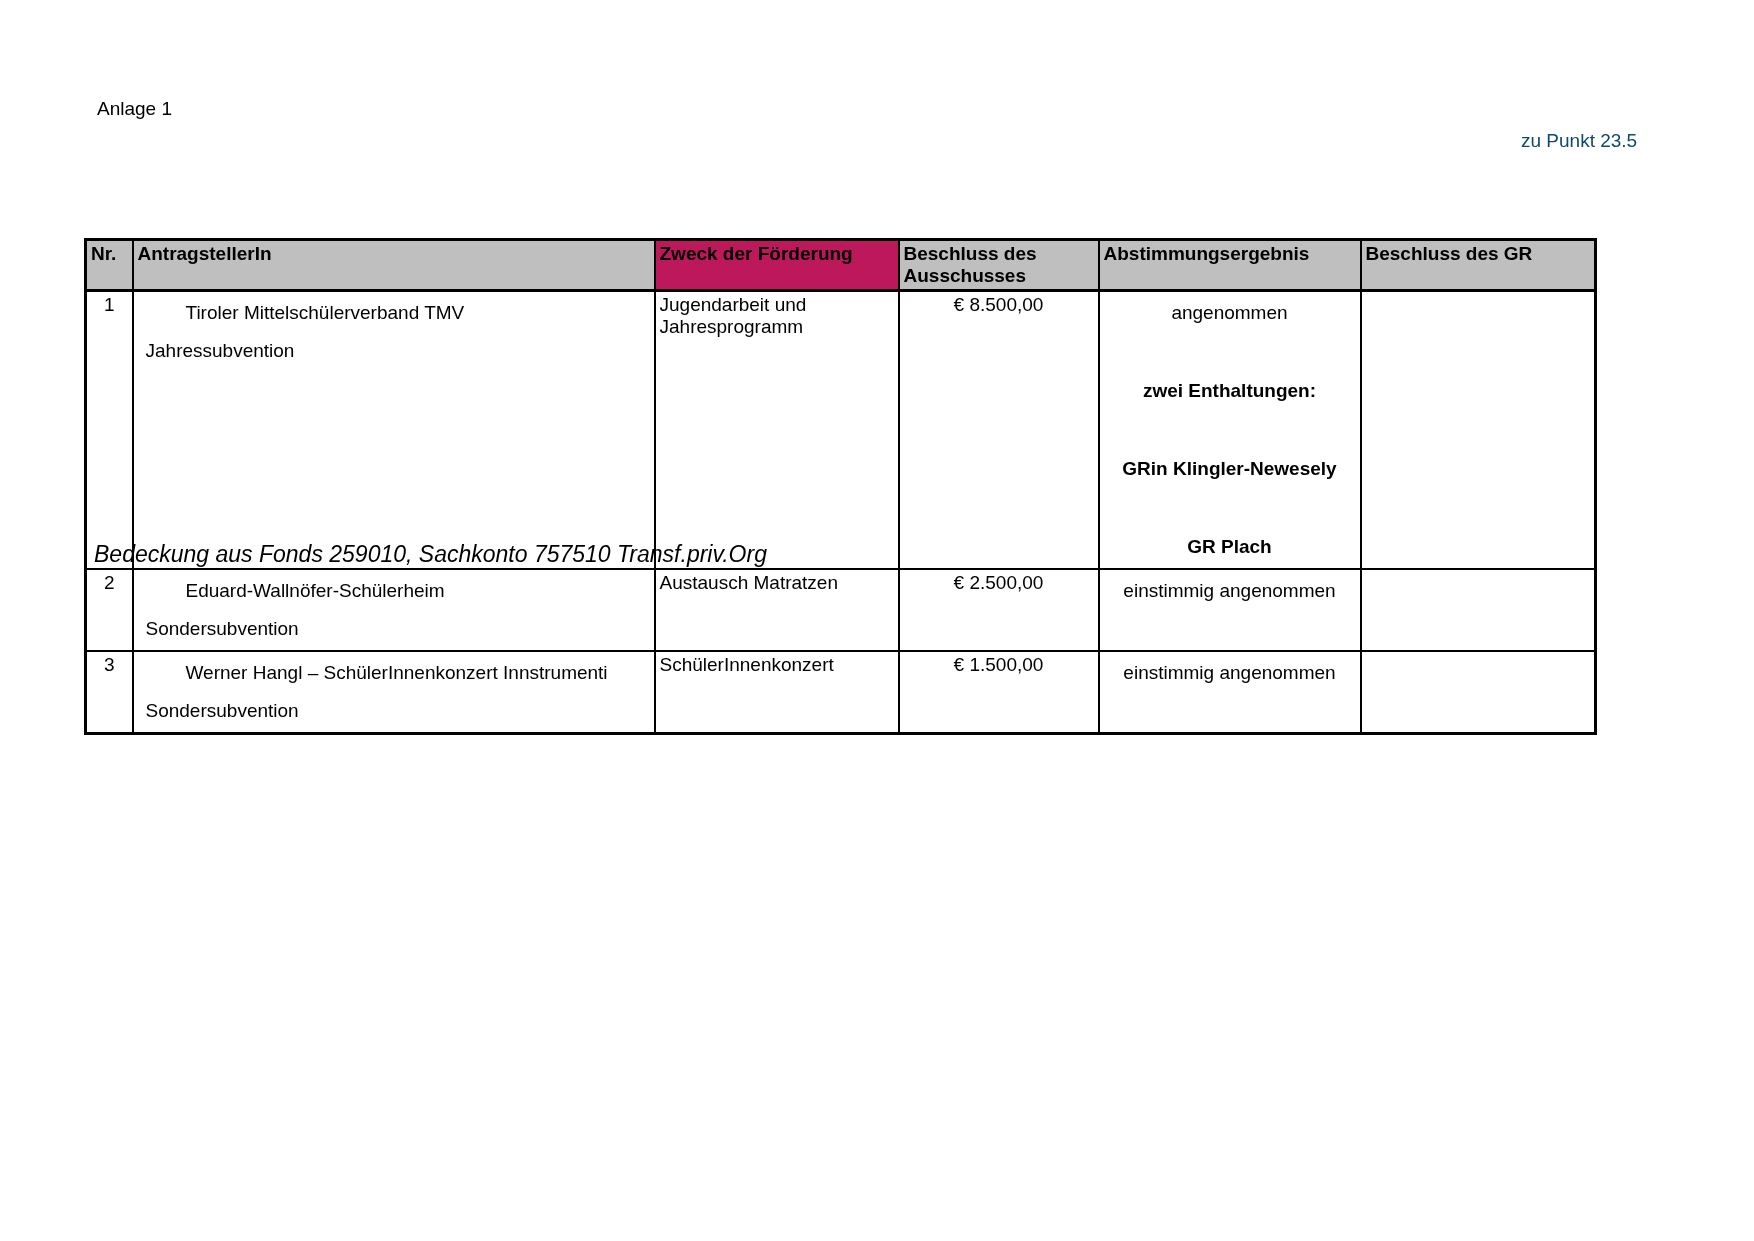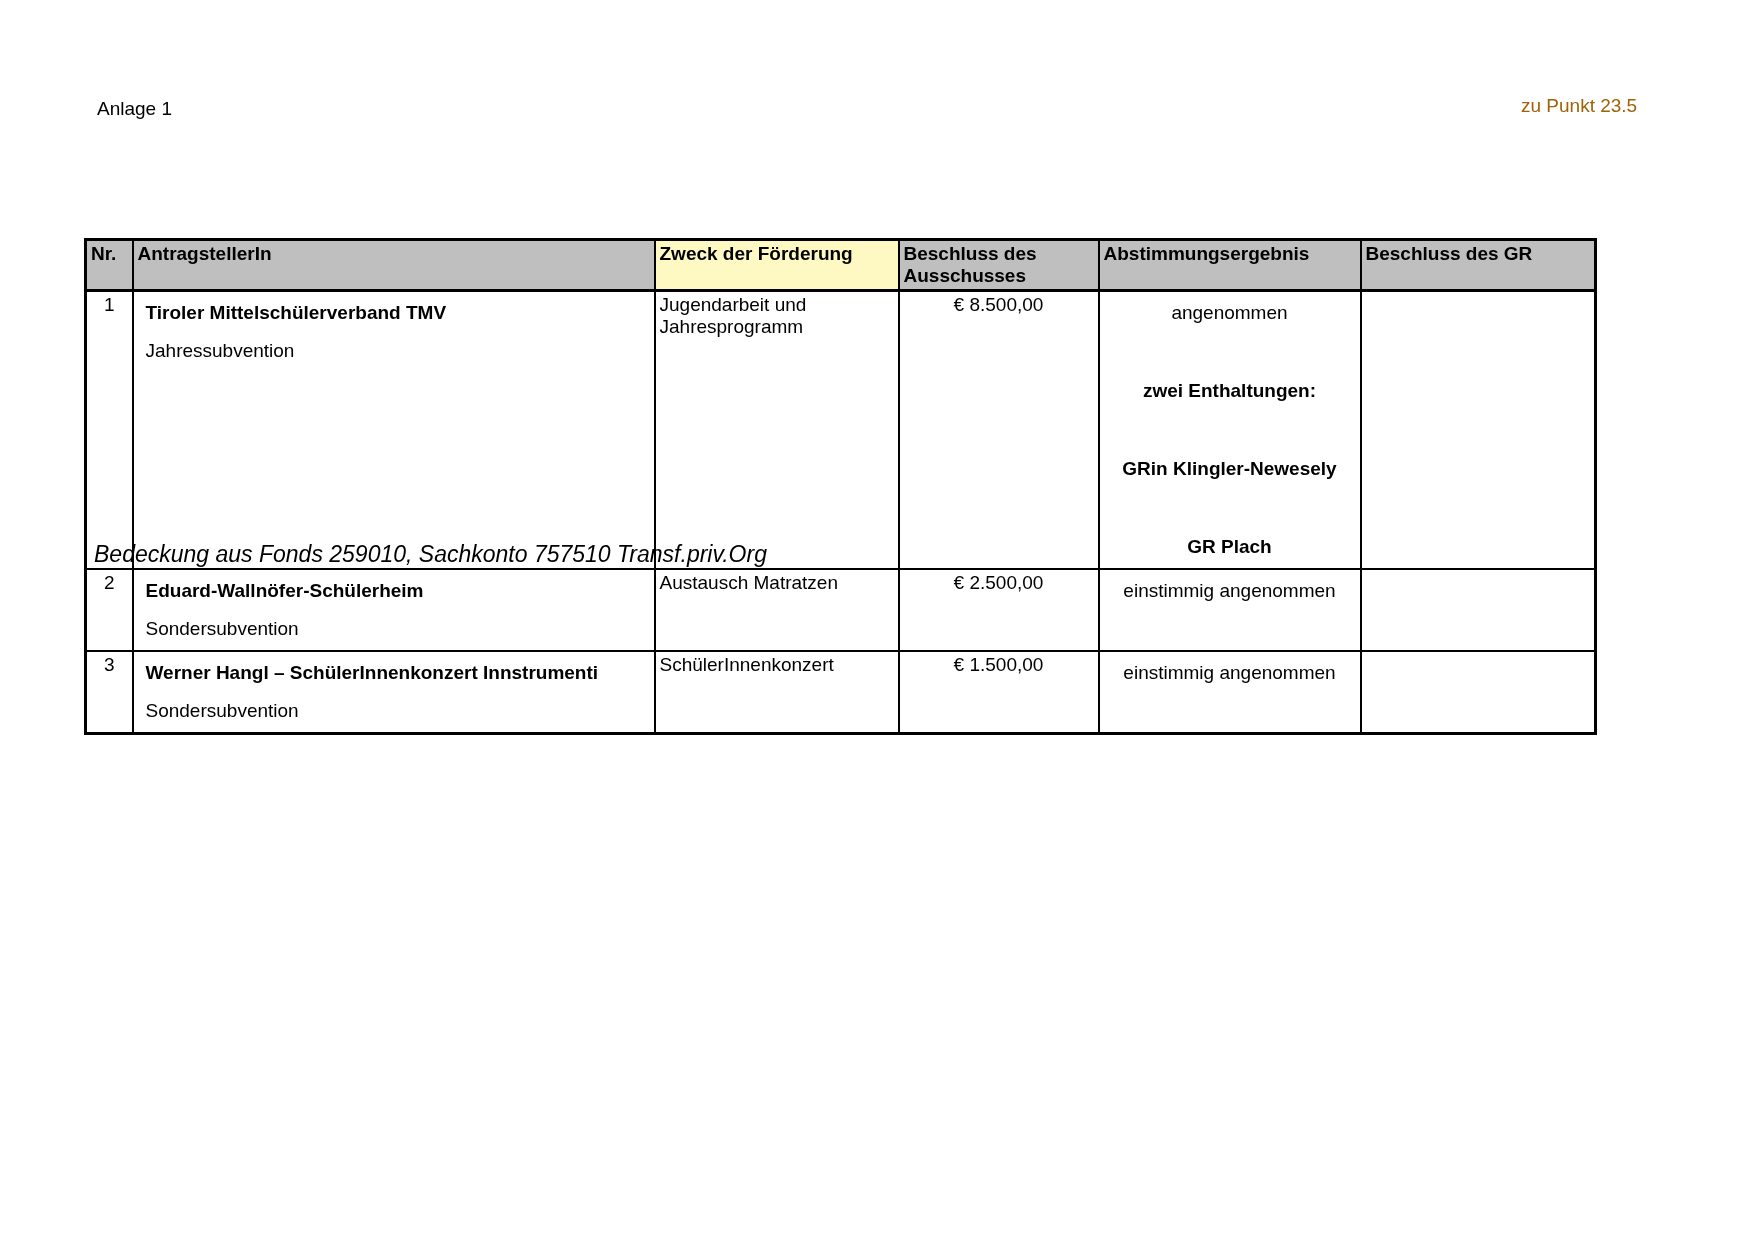--- a/index.html
+++ b/index.html
@@ -61,21 +61,21 @@
     text-align: left;
     font-weight: bold;
   }
   .col-nr  { width: 47px; }
   .col-ant { width: 522px; }
   .col-zwk { width: 244px; }
   .col-bes { width: 200px; }
   .col-abs { width: 262px; }
   .col-gr  { width: 235px; }
   .cell-center { text-align: center; }
-  .name-line { font-weight: bold; white-space: nowrap; }
+  .name-line { font-weight: normal; white-space: nowrap; margin-left: 40px; }
   .bold-line { font-weight: bold; margin-top: 40px; }
   .row-header { height: 50px; }
   .row-1 { height: 96px; }
   .row-2 { height: 57px; }
   .row-3 { height: 55px; }
   .footer-note {
     position: absolute;
     left: 70px;
     top: 519px;
     font-size: 23px;
@@ -83,37 +83,37 @@
     font-style: italic;
   }
 </style>
 </head>
 <body>
 
 <div class="page">
 
   <div class="anlage-label">Anlage 1</div>
 
-  <a class="punkt-link" href="#" style="color: #a16207;">zu Punkt 23.5</a>
+  <a class="punkt-link" href="#" style="color: #0c4a6e; margin-top: 35px;">zu Punkt 23.5</a>
 
 
   <table class="subv-table">
     <colgroup>
       <col class="col-nr">
         <col class="col-ant">
         <col class="col-zwk">
       <col class="col-bes">
         <col class="col-abs">
         <col class="col-gr">
     </colgroup>
     <thead>
       <tr class="row-header">
         <th style="background: rgb(191, 191, 191);">Nr.</th>
         <th style="background: rgb(191, 191, 191);">AntragstellerIn</th>
-        <th style="background: #fef9c3;">Zweck der Förderung</th>
+        <th style="background: #be185d;">Zweck der Förderung</th>
         <th style="background: rgb(191, 191, 191);">Beschluss des Ausschusses</th>
         <th style="background: rgb(191, 191, 191);">Abstimmungsergebnis</th>
         <th style="background: rgb(191, 191, 191); margin-left: 16px;">Beschluss des GR</th>
       </tr>
     </thead>
     <tbody>
       <tr class="row-1">
         <td class="cell-center">1</td>
         <td>
           <div class="name-line">Tiroler Mittelschülerverband TMV</div>

